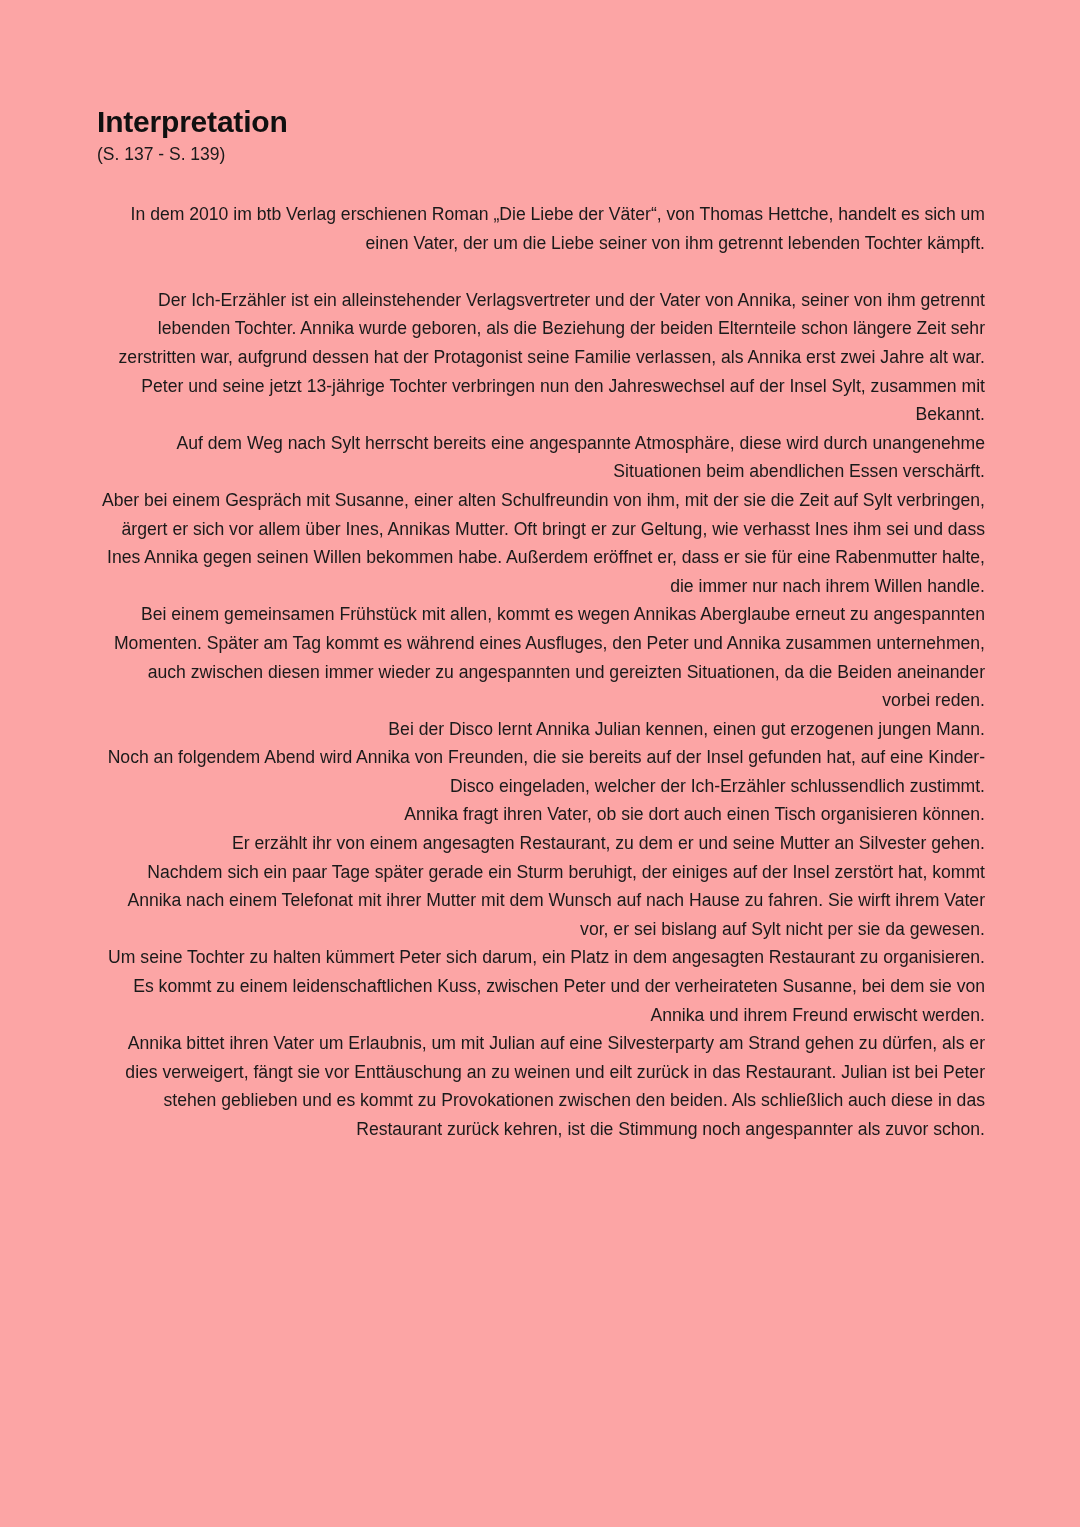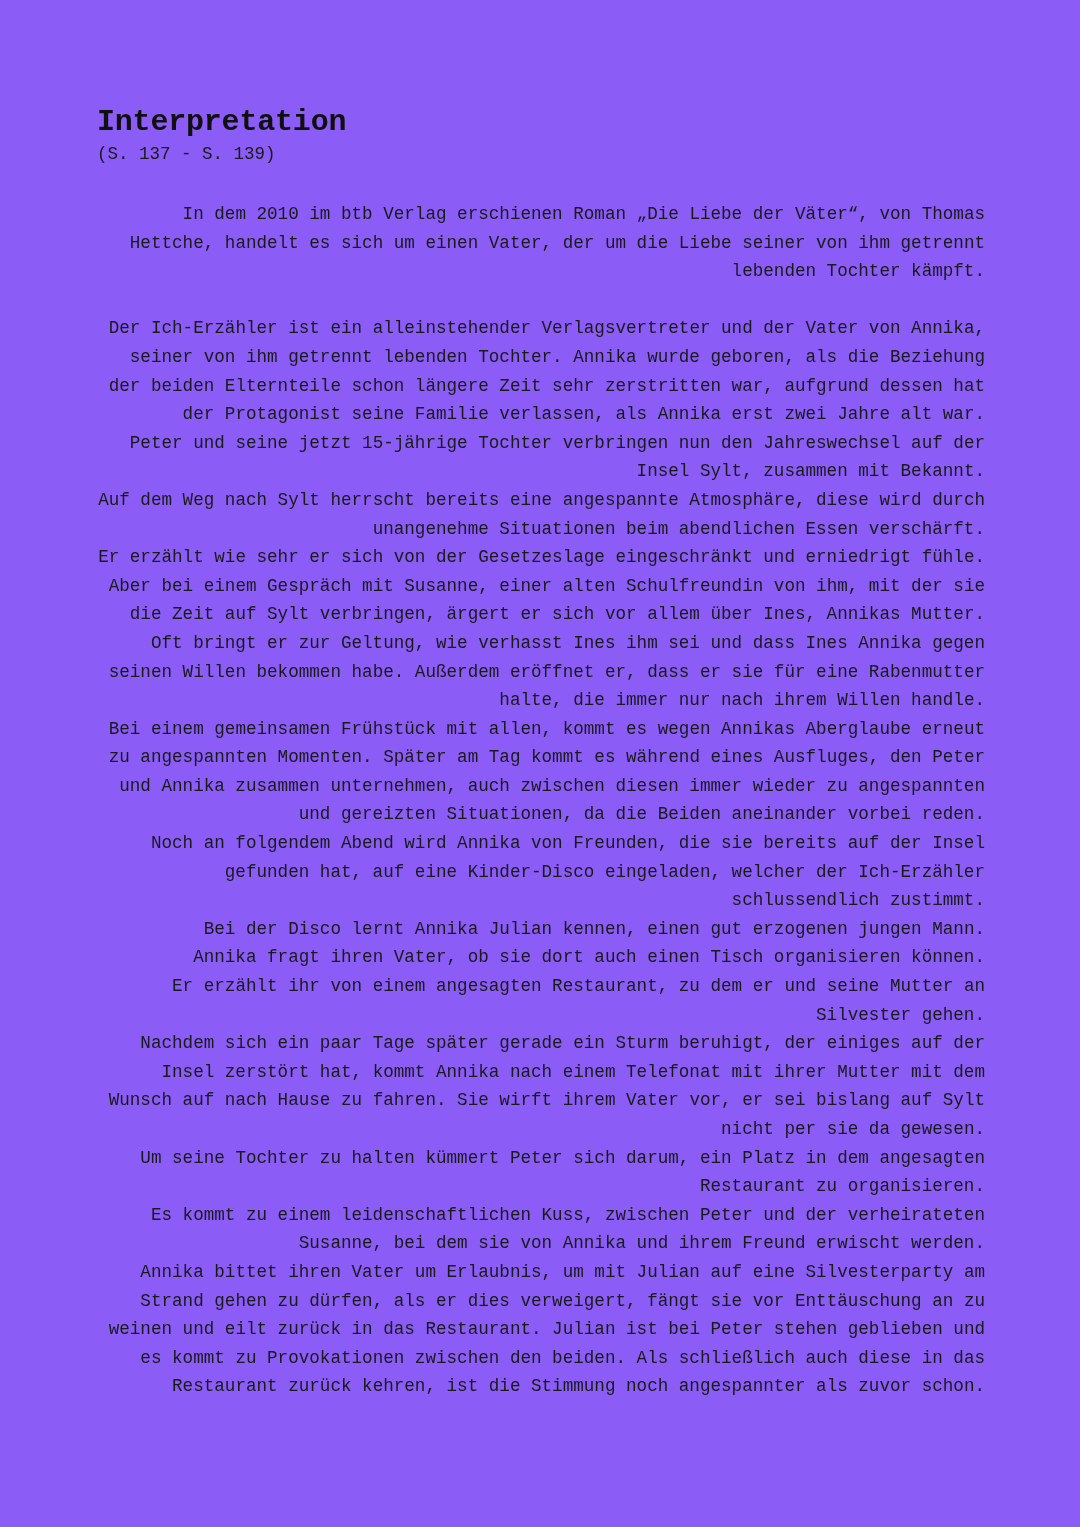--- a/index.html
+++ b/index.html
@@ -13,24 +13,23 @@
     height: 1527px;
     font-family: "Liberation Sans", sans-serif;
     color: #1a1a1a;
     -webkit-font-smoothing: antialiased;
   }
 
   .page {
     position: relative;
     width: 1080px;
     height: 1527px;
-    background: #8b5cf6;
+    background: #fca5a5;
     box-sizing: border-box;
     padding: 104px 95px 11px 97px;
-    font-family: Liberation Mono, monospace;
   }
 
   .doc-title {
     font-size: 30px;
     font-weight: bold;
     letter-spacing: -0.2px;
     line-height: 36px;
     margin: 0;
     color: #101010;
   }
@@ -71,27 +70,26 @@
 <div class="page">
 
   <h1 class="doc-title">Interpretation</h1>
 
   <div class="doc-subtitle">(S. 137 - S. 139)</div>
 
   <div class="body-block">
 
   <p class="para spaced">In dem 2010 im btb Verlag erschienen Roman „Die Liebe der Väter“, von Thomas Hettche, handelt es sich um einen Vater, der um die Liebe seiner von ihm getrennt lebenden Tochter kämpft.</p>
       <p class="para spaced">Der Ich-Erzähler ist ein alleinstehender Verlagsvertreter und der Vater von Annika, seiner von ihm getrennt lebenden Tochter. Annika wurde geboren, als die Beziehung der beiden Elternteile schon längere Zeit sehr zerstritten war, aufgrund dessen hat der Protagonist seine Familie verlassen, als Annika erst zwei Jahre alt war.</p>
-      <p class="para">Peter und seine jetzt 15-jährige Tochter verbringen nun den Jahreswechsel auf der Insel Sylt, zusammen mit Bekannt.</p>
+      <p class="para">Peter und seine jetzt 13-jährige Tochter verbringen nun den Jahreswechsel auf der Insel Sylt, zusammen mit Bekannt.</p>
       <p class="para">Auf dem Weg nach Sylt herrscht bereits eine angespannte Atmosphäre, diese wird durch unangenehme Situationen beim abendlichen Essen verschärft.</p>
-      <p class="para">Er erzählt wie sehr er sich von der Gesetzeslage eingeschränkt und erniedrigt fühle.</p>
       <p class="para">Aber bei einem Gespräch mit Susanne, einer alten Schulfreundin von ihm, mit der sie die Zeit auf Sylt verbringen, ärgert er sich vor allem über Ines, Annikas Mutter. Oft bringt er zur Geltung, wie verhasst Ines ihm sei und dass Ines Annika gegen seinen Willen bekommen habe. Außerdem eröffnet er, dass er sie für eine Rabenmutter halte, die immer nur nach ihrem Willen handle.</p>
       <p class="para">Bei einem gemeinsamen Frühstück mit allen, kommt es wegen Annikas Aberglaube erneut zu angespannten Momenten. Später am Tag kommt es während eines Ausfluges, den Peter und Annika zusammen unternehmen, auch zwischen diesen immer wieder zu angespannten und gereizten Situationen, da die Beiden aneinander vorbei reden.</p>
+      <p class="para">Bei der Disco lernt Annika Julian kennen, einen gut erzogenen jungen Mann.</p>
       <p class="para">Noch an folgendem Abend wird Annika von Freunden, die sie bereits auf der Insel gefunden hat, auf eine Kinder-Disco eingeladen, welcher der Ich-Erzähler schlussendlich zustimmt.</p>
-      <p class="para">Bei der Disco lernt Annika Julian kennen, einen gut erzogenen jungen Mann.</p>
       <p class="para">Annika fragt ihren Vater, ob sie dort auch einen Tisch organisieren können.</p>
       <p class="para">Er erzählt ihr von einem angesagten Restaurant, zu dem er und seine Mutter an Silvester gehen.</p>
       <p class="para">Nachdem sich ein paar Tage später gerade ein Sturm beruhigt, der einiges auf der Insel zerstört hat, kommt Annika nach einem Telefonat mit ihrer Mutter mit dem Wunsch auf nach Hause zu fahren. Sie wirft ihrem Vater vor, er sei bislang auf Sylt nicht per sie da gewesen.</p>
       <p class="para">Um seine Tochter zu halten kümmert Peter sich darum, ein Platz in dem angesagten Restaurant zu organisieren.</p>
       <p class="para">Es kommt zu einem leidenschaftlichen Kuss, zwischen Peter und der verheirateten Susanne, bei dem sie von Annika und ihrem Freund erwischt werden.</p>
       <p class="para">Annika bittet ihren Vater um Erlaubnis, um mit Julian auf eine Silvesterparty am Strand gehen zu dürfen, als er dies verweigert, fängt sie vor Enttäuschung an zu weinen und eilt zurück in das Restaurant. Julian ist bei Peter stehen geblieben und es kommt zu Provokationen zwischen den beiden. Als schließlich auch diese in das Restaurant zurück kehren, ist die Stimmung noch angespannter als zuvor schon.</p>
     </div>
 
 </div>
 

